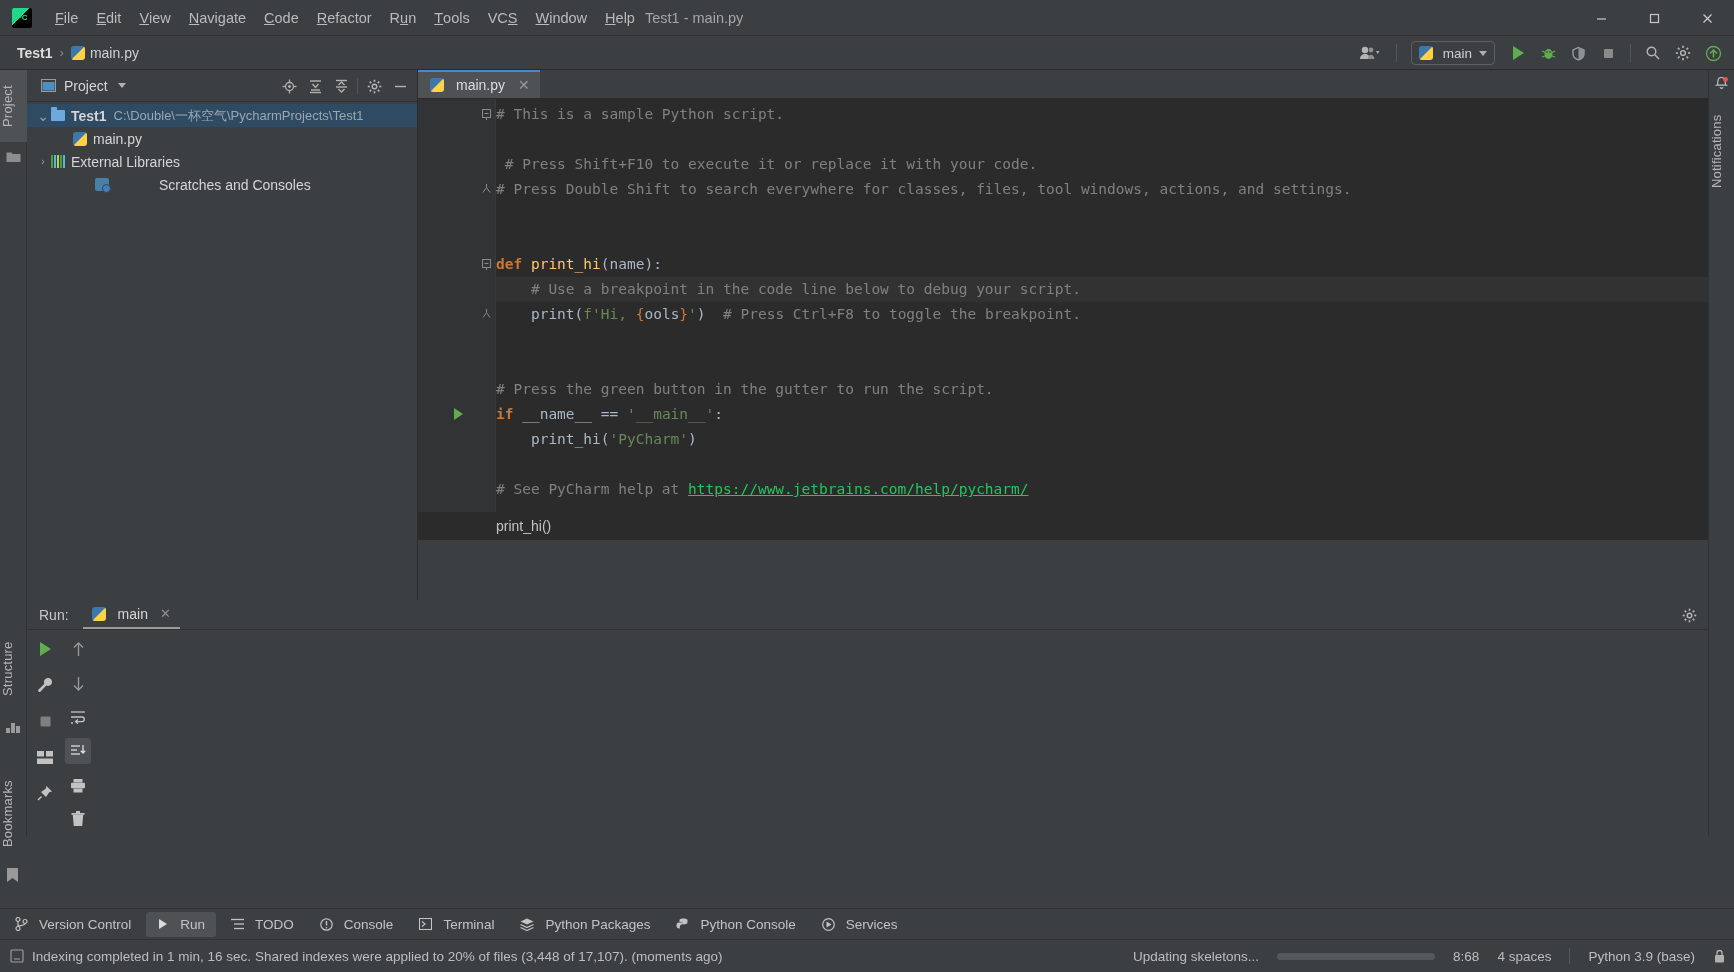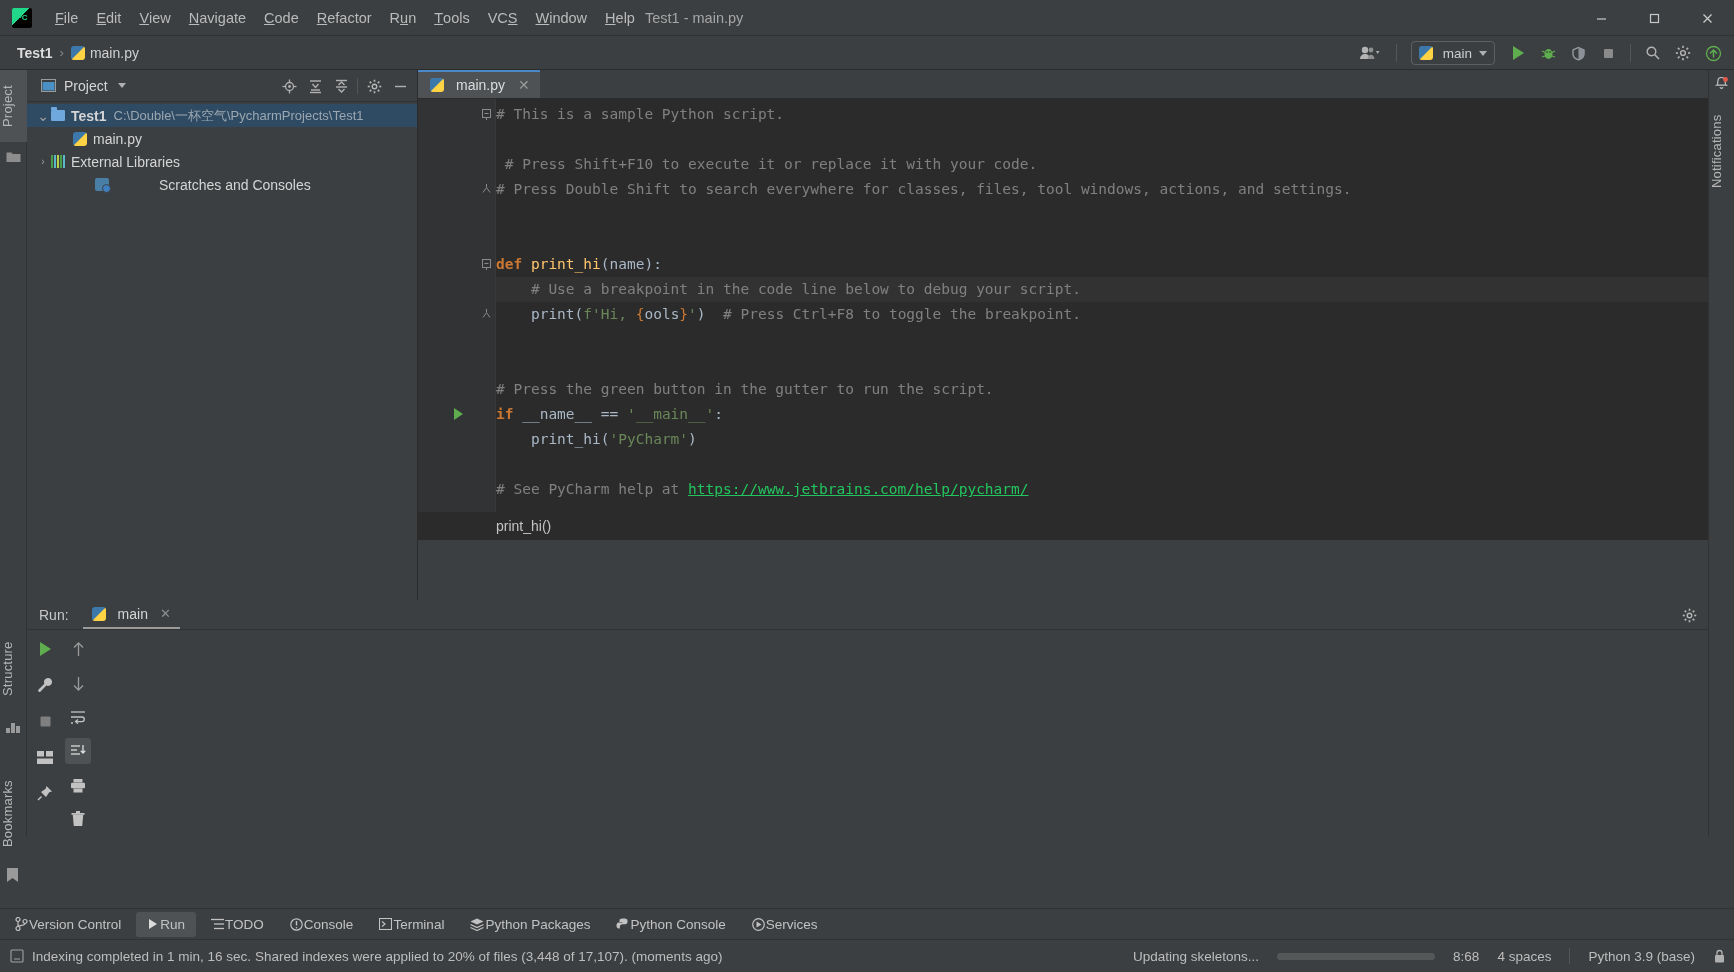--- a/index.html
+++ b/index.html
@@ -232,21 +232,21 @@
     background: #3c3f41; border-left: 1px solid #323232;
   }
 
   
   .bottombar {
     position: absolute; left: 0; bottom: 33px; width: 1734px; height: 31px;
     background: #3c3f41; display: flex; align-items: center;
     border-top: 1px solid #323232;
   }
   .btw {
-    display: flex; align-items: center; gap: 1px; padding: 0 11px; height: 25px;
+    display: flex; align-items: center; gap: 11px; padding: 0 11px; height: 25px;
     font-size: 13.5px; color: #c2c2c2; margin-left: 4px; border-radius: 3px;
   }
   .btw.active { background: #4e5254; }
   .btw .gi { font-size: 12px; color: #b5b5b5; display:flex; align-items:center;}
 
   
   .statusbar {
     position: absolute; left: 0; bottom: 0; width: 1734px; height: 33px;
     background: #3c3f41; display: flex; align-items: center;
     font-size: 13.5px; color: #bdbdbd; border-top: 1px solid #323232;

